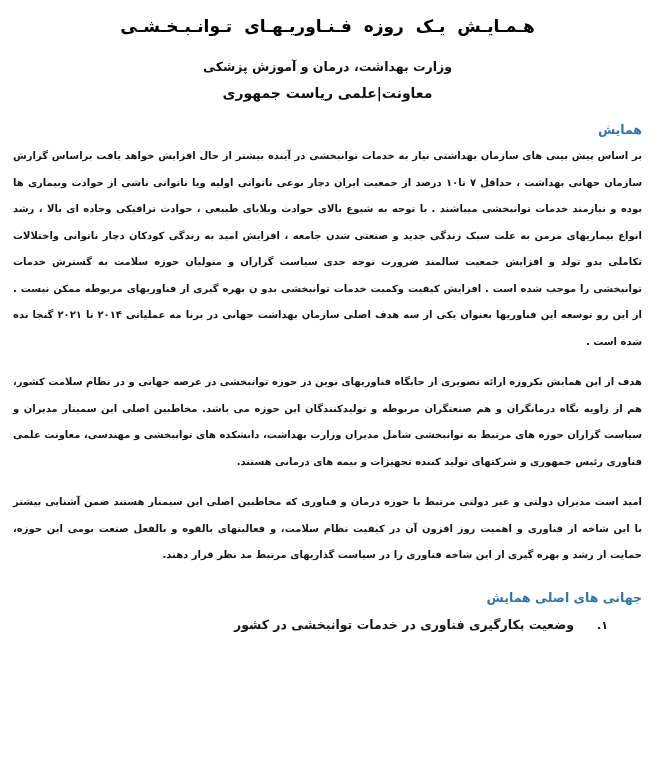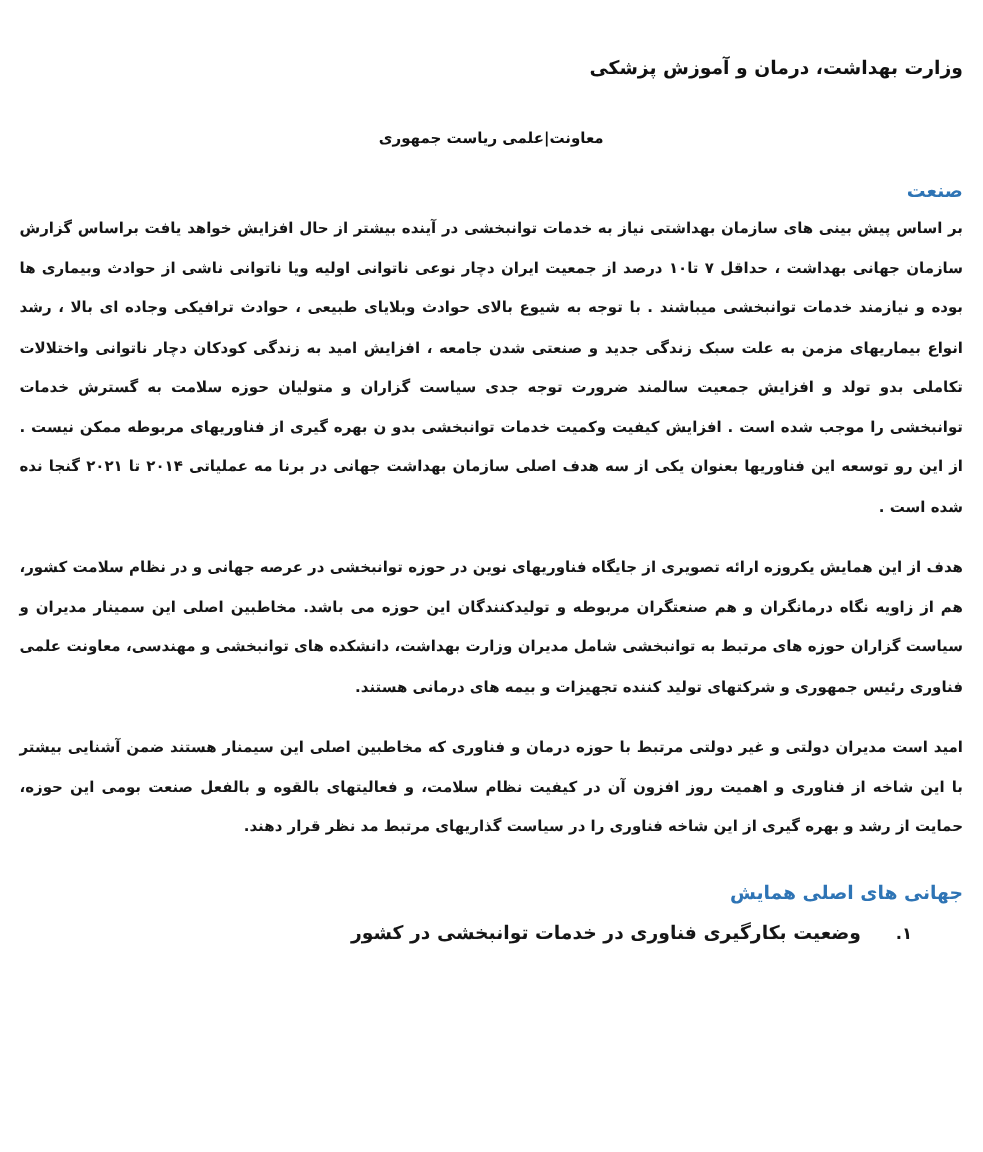--- a/index.html
+++ b/index.html
@@ -21,31 +21,32 @@
   }
   .doc-title {
     text-align: center;
     font-size: 17px;
     font-weight: bold;
     color: #000000;
     margin: 2px 0 0 0;
     word-spacing: 6px;
   }
   .doc-subtitle-1 {
+    text-align: center;
     font-size: 12.5px;
     font-weight: bold;
     color: #111111;
     margin-top: 23px;
   }
   .doc-subtitle-2 {
     text-align: center;
-    font-size: 10px;
+    font-size: 14px;
     font-weight: bold;
     color: #111111;
-    margin-top: 35px;
+    margin-top: 11px;
   }
   .section-heading {
     font-size: 12.5px;
     font-weight: bold;
     color: #2E74B5;
     margin: 21px 0 6px 0;
     text-align: right;
   }
   .body-para {
     font-size: 10px;
@@ -82,26 +83,27 @@
     font-weight: bold;
     color: #161616;
     text-align: right;
   }
 </style>
 </head>
 <body>
 
 <div class="page">
 
+  <div class="doc-title">هـمـایـش یـک روزه فـنـاوریـهـای تـوانـبـخـشـی</div>
 
   <div class="doc-subtitle-1">وزارت بهداشت، درمان و آموزش پزشکی</div>
 
   <div class="doc-subtitle-2">معاونت|علمی ریاست جمهوری</div>
 
-  <div class="section-heading">صنعت</div>
+  <div class="section-heading">همایش</div>
 
   <p class="body-para">بر اساس پیش بینی های سازمان بهداشتی نیاز به خدمات توانبخشی در آینده بیشتر از حال افزایش خواهد یافت براساس گزارش سازمان جهانی بهداشت ، حداقل ۷ تا۱۰ درصد از جمعیت ایران دچار نوعی ناتوانی اولیه ویا ناتوانی ناشی از حوادث وبیماری ها بوده و نیازمند خدمات توانبخشی میباشند . با توجه به شیوع بالای حوادث وبلایای طبیعی ، حوادث ترافیکی وجاده ای بالا ، رشد انواع بیماریهای مزمن به علت سبک زندگی جدید و صنعتی شدن جامعه ، افزایش امید به زندگی کودکان دچار ناتوانی واختلالات تکاملی بدو تولد و افزایش جمعیت سالمند ضرورت توجه جدی سیاست گزاران و متولیان حوزه سلامت به گسترش خدمات توانبخشی را موجب شده است . افزایش کیفیت وکمیت خدمات توانبخشی بدو ن بهره گیری از فناوریهای مربوطه ممکن نیست . از این رو توسعه این فناوریها بعنوان یکی از سه هدف اصلی  سازمان بهداشت جهانی در برنا مه عملیاتی ۲۰۱۴ تا ۲۰۲۱ گنجا نده شده است .</p>
 
 
   <p class="body-para">هدف از این همایش یکروزه ارائه تصویری از جایگاه فناوریهای نوین در حوزه توانبخشی در عرصه جهانی و در نظام سلامت کشور، هم از زاویه نگاه درمانگران و هم صنعتگران مربوطه و تولیدکنندگان این حوزه می باشد. مخاطبین اصلی این سمینار مدیران و سیاست گزاران حوزه های مرتبط به توانبخشی شامل مدیران وزارت بهداشت، دانشکده های توانبخشی و مهندسی، معاونت علمی فناوری رئیس جمهوری و شرکتهای تولید کننده تجهیزات و بیمه های درمانی هستند.</p>
 
   <p class="body-para">امید است مدیران دولتی و غیر دولتی مرتبط با حوزه درمان و فناوری که مخاطبین اصلی این سیمنار هستند ضمن آشنایی بیشتر با این شاخه از فناوری و اهمیت روز افزون آن در کیفیت نظام سلامت، و فعالیتهای بالقوه و بالفعل صنعت بومی این حوزه، حمایت از رشد و بهره گیری از این شاخه فناوری را در سیاست گذاریهای مرتبط مد نظر قرار دهند.</p>
 
   <div class="section-heading">جهانی های اصلی همایش</div>
 

